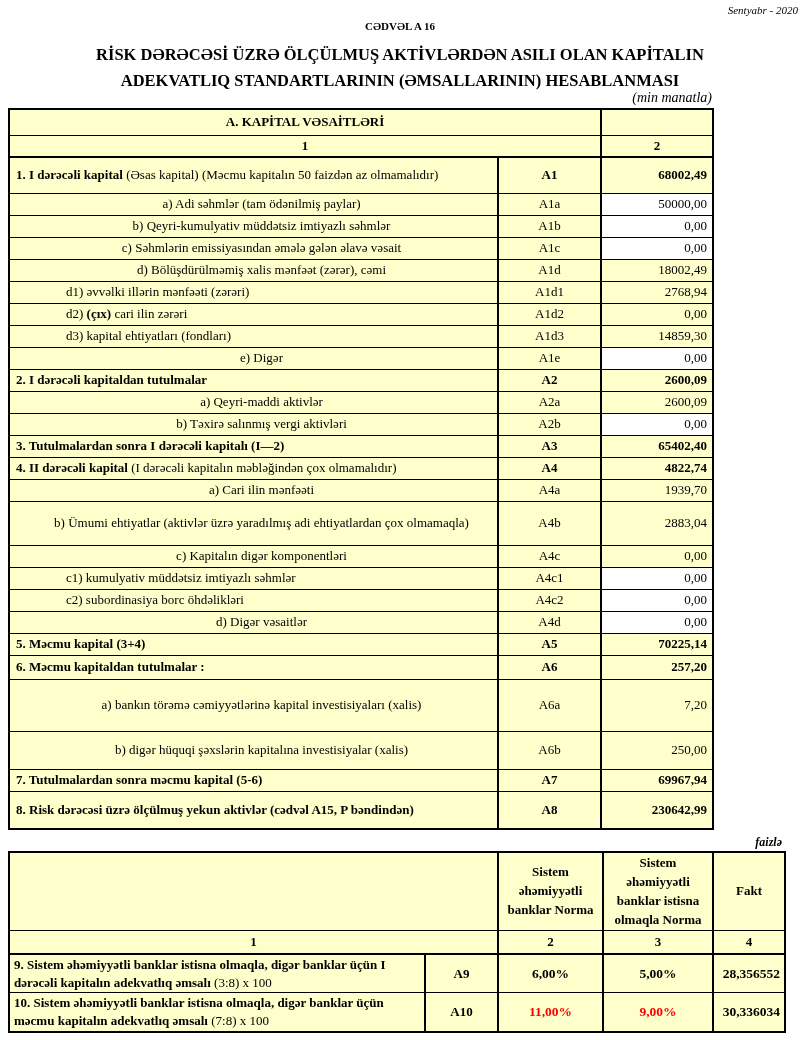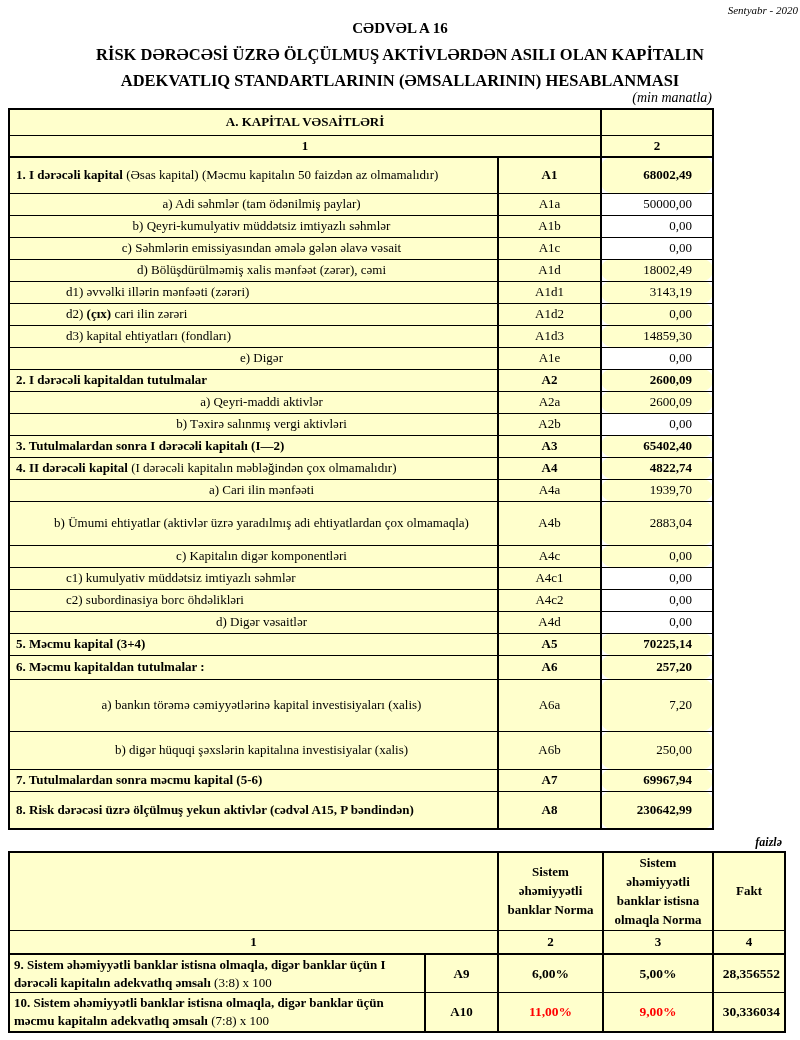--- a/index.html
+++ b/index.html
@@ -1,36 +1,36 @@
 <!DOCTYPE html>
 <html><head>
 <meta charset="utf-8">
 <style>
   html,body{margin:0;padding:0;}
   body{
     width:800px;height:1040px;position:relative;background:#ffffff;color:#000;
     font-family:"Liberation Serif","DejaVu Serif",serif;overflow:hidden;
   }
   .date-label{position:absolute;top:4px;right:2px;font-style:italic;font-size:11px;}
-  .cedvel{position:absolute;top:20px;left:0;width:100%;text-align:center;font-weight:bold;font-size:15px;}
+  .cedvel{position:absolute;top:20px;left:0;width:100%;text-align:center;font-weight:bold;font-size:11px;}
   .doc-title{position:absolute;top:42px;left:50px;width:700px;text-align:center;font-weight:bold;font-size:16.5px;line-height:1.55;}
   .unit-note{position:absolute;top:90px;right:88px;font-weight:normal;font-style:italic;font-size:14px;}
   .pct-note{position:absolute;top:835px;right:18px;font-weight:bold;font-style:italic;font-size:12px;}
   table{border-collapse:collapse;table-layout:fixed;border:2px solid #000;}
   td{border:solid #000;border-width:1px 2px;background:#FFFFCC;font-size:13px;
      padding:1px 4px;vertical-align:middle;overflow:hidden;}
   .t1{position:absolute;left:8px;top:108px;width:704px;}
   .t2{position:absolute;left:8px;top:851px;width:776px;}
   .hc{text-align:center;font-weight:bold;}
   .thickb{border-bottom-width:2px;}
   .desc{text-align:left;padding-left:6px;}
   .ind1{padding-left:20px;text-align:center;}
   .ind2{padding-left:56px;}
   .code{text-align:center;}
-  .val{text-align:right;padding-right:20px;border-radius:11px;}
+  .val{text-align:right;padding-right:5px;}
   .b{font-weight:bold;}
   .whitebg{background:#FFFFFF;}
   .t2 .h-top{height:66px;font-size:13px;line-height:1.45;}
   .t2 .idx{height:20px;}
   .t2 .desc2{text-align:left;padding-left:4px;font-size:13px;line-height:1.35;}
   .t2 .norm{text-align:center;font-weight:bold;font-size:13.5px;}
   .t2 .fact{text-align:right;font-weight:bold;font-size:13.5px;padding-right:4px;}
   .t2 .code2{text-align:center;font-weight:bold;}
   .red{color:#FF0000;}
 </style>
@@ -83,21 +83,21 @@
         <td class="val whitebg">0,00</td>
       </tr>
       <tr style="height: 22px;">
         <td class="desc ind1"><span>d)  Bölüşdürülməmiş xalis mənfəət (zərər), cəmi</span></td>
         <td class="code">A1d</td>
         <td class="val">18002,49</td>
       </tr>
       <tr style="height: 22px;">
         <td class="desc ind2"><span>d1) əvvəlki illərin mənfəəti (zərəri)</span></td>
         <td class="code">A1d1</td>
-        <td class="val">3143,19</td>
+        <td class="val">2768,94</td>
       </tr>
       <tr style="height: 22px;">
         <td class="desc ind2"><span>d2) </span><span class="b">(çıx)</span><span> cari ilin zərəri</span></td>
         <td class="code">A1d2</td>
         <td class="val">0,00</td>
       </tr>
       <tr style="height: 22px;">
         <td class="desc ind2"><span>d3) kapital ehtiyatları (fondları)</span></td>
         <td class="code">A1d3</td>
         <td class="val">14859,30</td>

